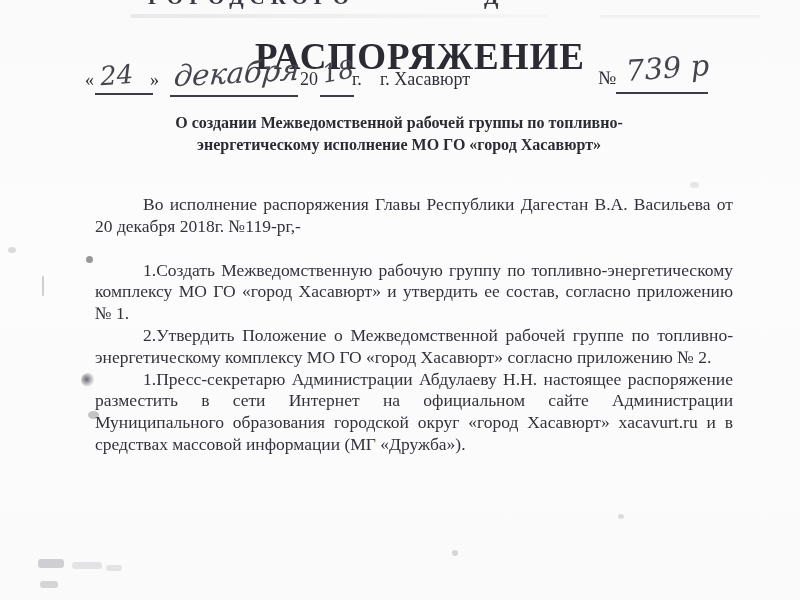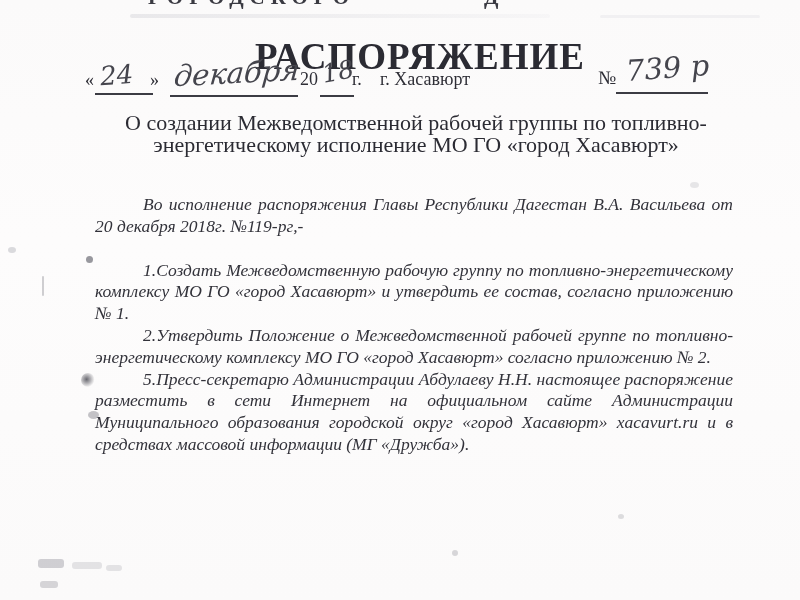--- a/index.html
+++ b/index.html
@@ -42,27 +42,27 @@
   .num-sign    { left:598px; top:67px; font-size:19px; }
   .hw-number   { left:626px; top:51px; font-size:29px; transform:rotate(-4deg); }
 
   .ul { position:absolute; height:2px; background:#3c3c44; }
   .ul-day    { left:95px;  top:93px; width:58px; }
   .ul-month  { left:170px; top:95px; width:128px; }
   .ul-year   { left:320px; top:95px; width:34px; }
   .ul-number { left:616px; top:92px; width:92px; }
 
   
-  .subject { position:absolute; top:112px; left:95px; width:642px;
-    text-align:center; font-weight:normal; font-size:22px; line-height:22px; color:#2b2b33; }
+  .subject { position:absolute; top:112px; left:78px; width:642px;
+    text-align:center; font-weight:bold; font-size:16px; line-height:22px; color:#2b2b33; }
 
   
   .body-text { position:absolute; top:194px; left:95px; width:638px;
     font-size:17.5px; line-height:21.8px; text-align:justify; color:#32323a; }
-  .body-par { margin:0; text-indent:48px;font-style:italic; }
+  .body-par { margin:0; text-indent:48px; }
   .body-par.preamble { margin-bottom:22px; }
 
   
   .smudge { position:absolute; border-radius:50%; filter:blur(0.6px); }
   .s1  { left:86px;  top:256px; width:7px;  height:7px;  background:rgba(70,70,80,.55); }
   .s2  { left:81px;  top:373px; width:14px; height:14px;
          background:radial-gradient(circle at 40% 45%, rgba(55,55,65,.75), rgba(55,55,65,0) 70%); }
   .s3  { left:88px;  top:411px; width:11px; height:8px;  background:rgba(90,90,100,.35); }
   .s4  { left:38px;  top:559px; width:26px; height:9px;  background:rgba(115,115,126,.32); border-radius:3px; }
   .s5  { left:72px;  top:562px; width:30px; height:7px;  background:rgba(140,140,150,.22); border-radius:3px; }
@@ -106,21 +106,21 @@
 
   <div class="subject">
     <div>О создании Межведомственной рабочей группы по топливно-</div>
     <div>энергетическому исполнение МО ГО «город Хасавюрт»</div>
   </div>
 
   <div class="body-text">
     <p class="body-par preamble">Во исполнение распоряжения Главы Республики Дагестан В.А. Васильева от 20 декабря 2018г. №119-рг,-</p>
     <p class="body-par">1.Создать Межведомственную рабочую группу по топливно-энергетическому комплексу МО ГО «город Хасавюрт» и утвердить ее состав, согласно приложению № 1.</p>
     <p class="body-par">2.Утвердить Положение о Межведомственной рабочей группе по топливно-энергетическому комплексу МО ГО «город Хасавюрт» согласно приложению № 2.</p>
-    <p class="body-par">5.Пресс-секретарю Администрации Абдулаеву Н.Н. настоящее распоряжение разместить в сети Интернет на официальном сайте Администрации Муниципального образования городской округ «город Хасавюрт» xacavurt.ru и в средствах массовой информации (МГ «Дружба»).</p>
+    <p class="body-par">1.Пресс-секретарю Администрации Абдулаеву Н.Н. настоящее распоряжение разместить в сети Интернет на официальном сайте Администрации Муниципального образования городской округ «город Хасавюрт» xacavurt.ru и в средствах массовой информации (МГ «Дружба»).</p>
   </div>
 
   <div class="smudge s1"></div>
   <div class="smudge s2"></div>
   <div class="smudge s3"></div>
   <div class="smudge s4"></div>
   <div class="smudge s5"></div>
   <div class="smudge s6"></div>
   <div class="smudge s7"></div>
   <div class="smudge s8"></div>

